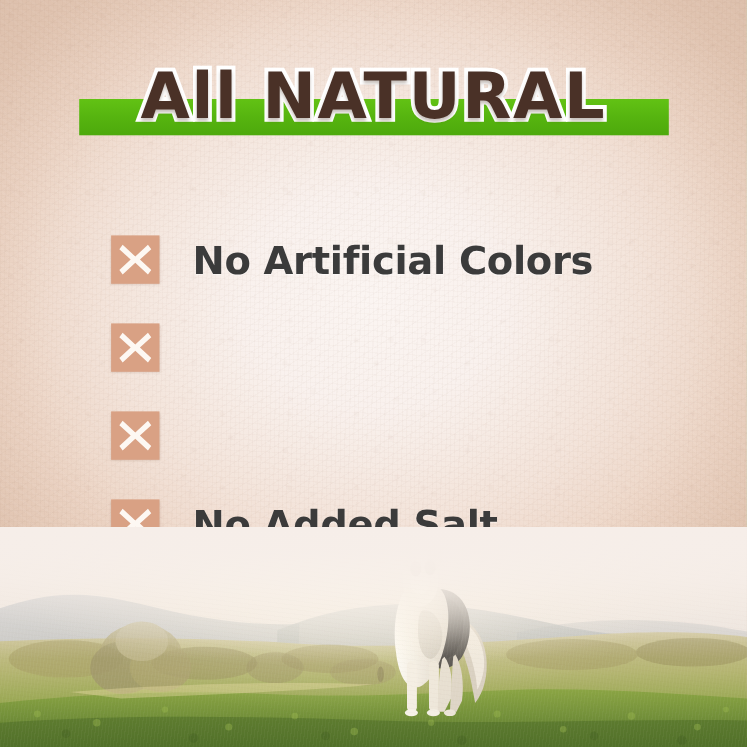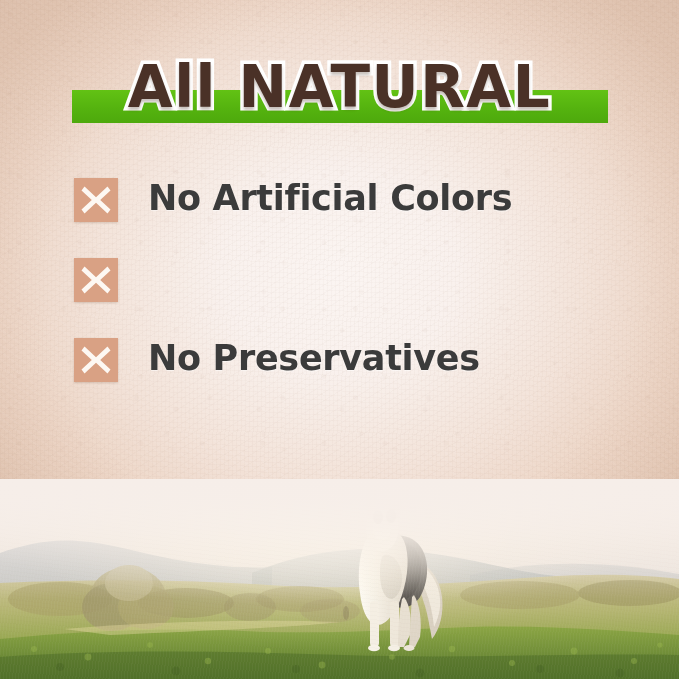--- a/index.html
+++ b/index.html
@@ -116,22 +116,23 @@
 
   
   .claims {
     position: absolute;
     left: 74px;
     top: 178px;
     width: 560px;
   }
   .claim-row {
     display: flex;
-    align-items: flex-start;
+    align-items: flex-end;
     height: 80px;
+    margin-left: 27px;
   }
   .xbox {
     position: relative;
     flex: 0 0 auto;
     width: 44px;
     height: 44px;
     background: #d9a184;
     box-shadow: 0 1px 2px rgba(120,80,60,.22);
   }
   .xbox svg { display: block; }
@@ -229,23 +230,30 @@
         </svg>
       </div>
     </div>
 
     <div class="claim-row">
       <div class="xbox">
         <svg width="44" height="44" viewBox="0 0 44 44" aria-hidden="true">
           <path d="M10.5 8.5 L22 19.2 L33.5 8.5 L36.5 12.6 L26.2 22 L36.5 31.4 L33.5 35.5 L22 24.8 L10.5 35.5 L7.5 31.4 L17.8 22 L7.5 12.6 Z" fill="#fdf8f3"></path>
         </svg>
       </div>
-      <div class="claim-label">No Preservatives</div>
     </div>
 
+    <div class="claim-row">
+      <div class="xbox">
+        <svg width="44" height="44" viewBox="0 0 44 44" aria-hidden="true">
+          <path d="M10.5 8.5 L22 19.2 L33.5 8.5 L36.5 12.6 L26.2 22 L36.5 31.4 L33.5 35.5 L22 24.8 L10.5 35.5 L7.5 31.4 L17.8 22 L7.5 12.6 Z" fill="#fdf8f3"></path>
+        </svg>
+      </div>
+      <div class="claim-label">No Added Salt</div>
+    </div>
 
   </div>
 
   <div class="photo">
     <svg width="679" height="200" viewBox="0 0 679 200" aria-hidden="true">
       <defs>
         <linearGradient id="skyG" x1="0" y1="0" x2="0" y2="1">
           <stop offset="0%" stop-color="#f3ece5"></stop>
           <stop offset="55%" stop-color="#efe6dd"></stop>
           <stop offset="100%" stop-color="#e9e2dc"></stop>

